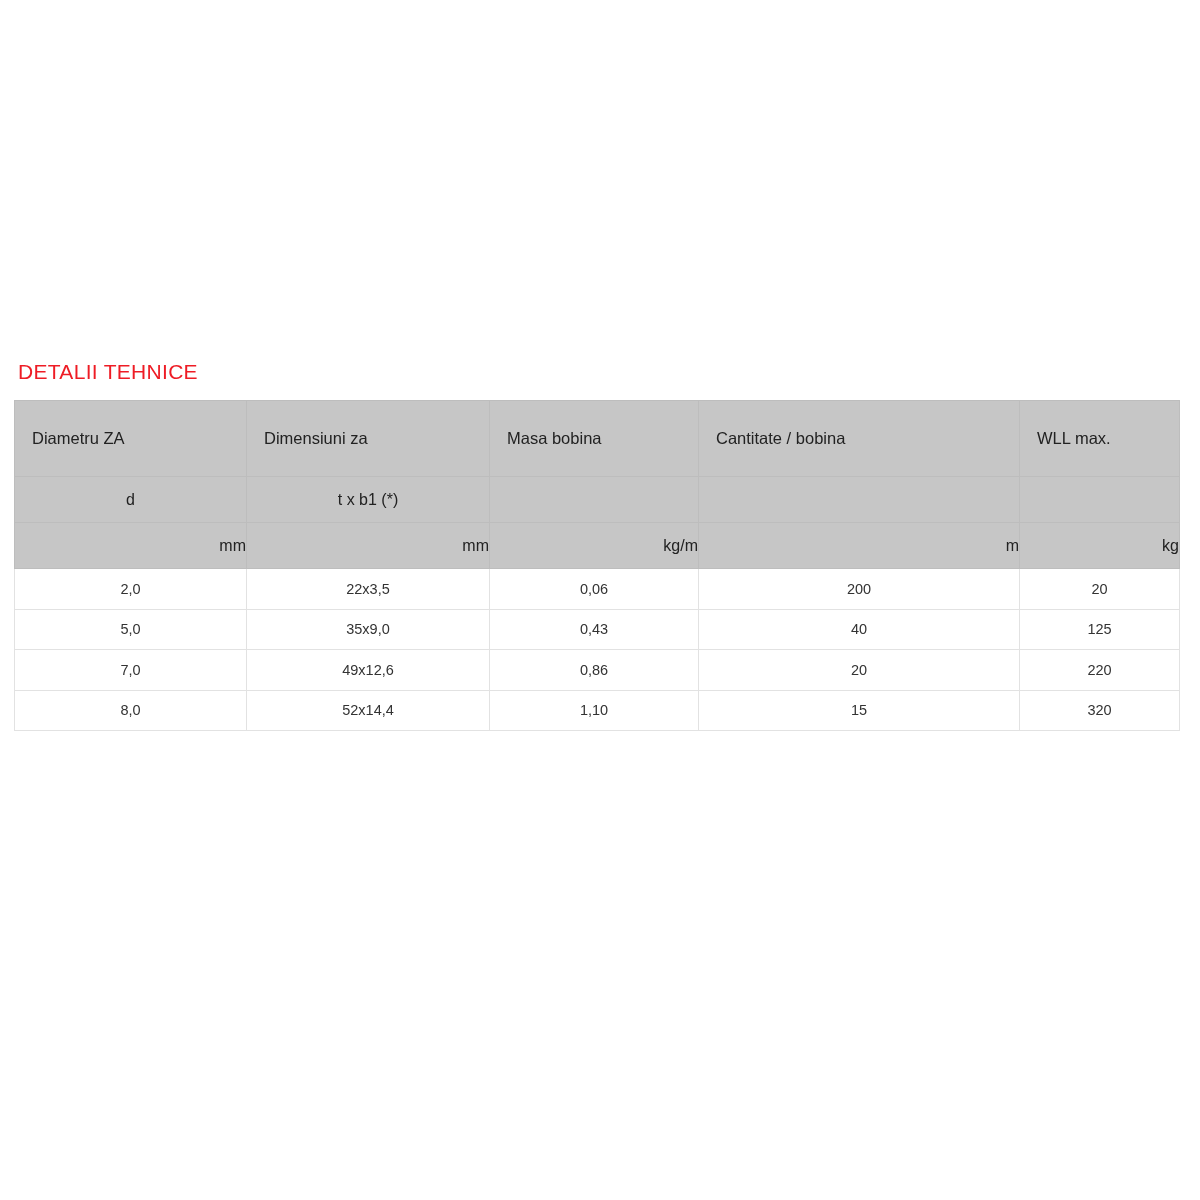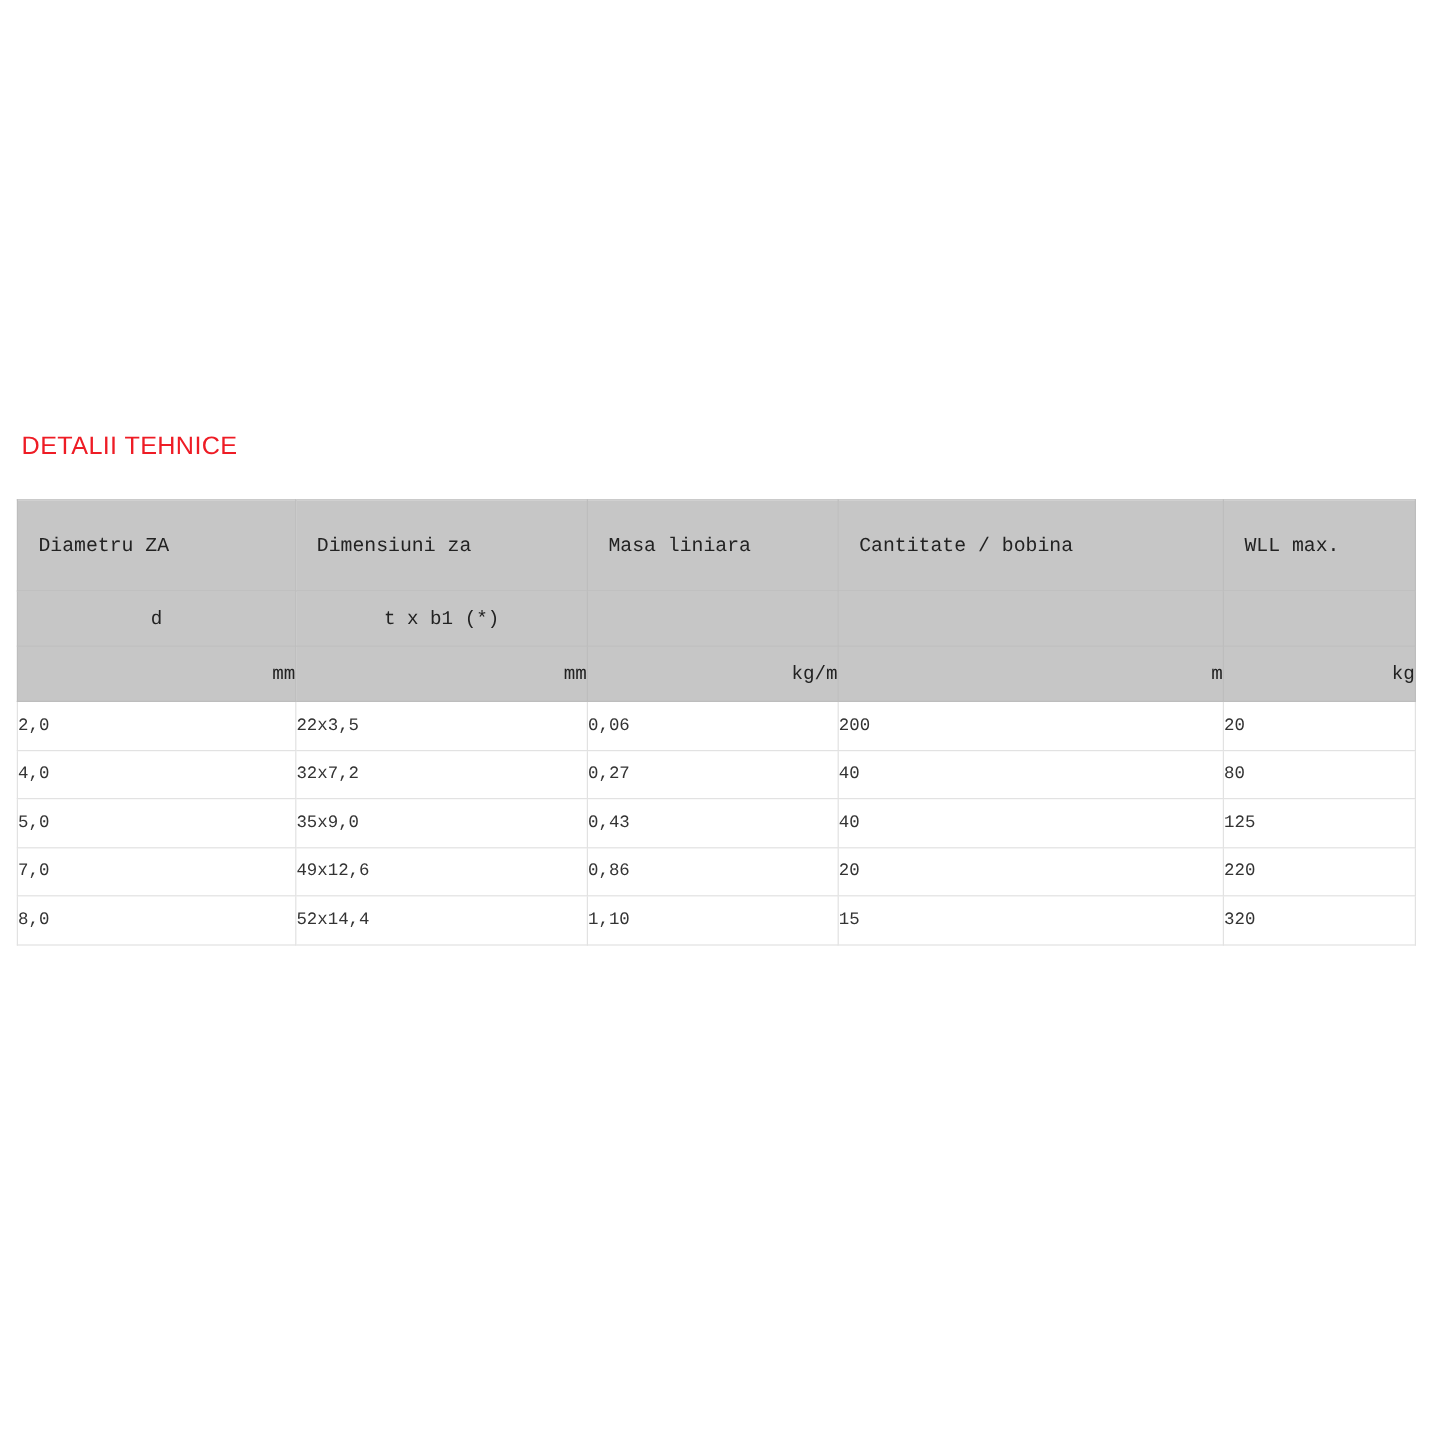--- a/index.html
+++ b/index.html
@@ -27,26 +27,25 @@
     left: 4px;
     top: 360px;
     font-size: 21px;
     color: #ee1c25;
     letter-spacing: 0.3px;
     font-weight: 400;
   }
   table.spec {
     position: absolute;
     left: 0px;
-    top: 416px;
+    top: 400px;
     width: 1165px;
     border-collapse: collapse;
     table-layout: fixed;
     font-size: 15px;
-    font-family: Liberation Mono, monospace;
   }
   table.spec td {
     border: 1px solid #d9d9d9;
     padding: 0;
     vertical-align: middle;
   }
   
   tr.hdr-main td {
     background: #c6c6c6;
     height: 75px;
@@ -68,21 +67,21 @@
     background: #c6c6c6;
     height: 45px;
     font-size: 16px;
     color: #222222;
     text-align: right;
     border-color: #bdbdbd;
   }
   tr.data td {
     background: #ffffff;
     height: 39.5px;
-    text-align: left;
+    text-align: center;
     font-size: 14.5px;
     color: #333333;
     border-color: #e2e2e2;
   }
   col.c1 { width: 232px; }
   col.c2 { width: 243px; }
   col.c3 { width: 209px; }
   col.c4 { width: 321px; }
   col.c5 { width: 160px; }
 </style>
@@ -98,21 +97,21 @@
       <col class="c1">
         <col class="c2">
         <col class="c3">
         <col class="c4">
         <col class="c5">
     </colgroup>
     <tbody>
       <tr class="hdr-main">
         <td>Diametru ZA</td>
         <td>Dimensiuni za</td>
-        <td>Masa liniara</td>
+        <td>Masa bobina</td>
         <td>Cantitate / bobina</td>
         <td>WLL max.</td>
       </tr>
       <tr class="hdr-sub">
         <td>d</td>
         <td>t x b1 (*)</td>
         <td></td>
         <td></td>
         <td></td>
       </tr>
@@ -123,27 +122,20 @@
         <td>m</td>
         <td>kg</td>
       </tr>
 
       <tr class="data">
         <td>2,0</td>
         <td>22x3,5</td>
         <td>0,06</td>
         <td>200</td>
         <td>20</td>
-      </tr>
-      <tr class="data">
-        <td>4,0</td>
-        <td>32x7,2</td>
-        <td>0,27</td>
-        <td>40</td>
-        <td>80</td>
       </tr>
       <tr class="data">
         <td>5,0</td>
         <td>35x9,0</td>
         <td>0,43</td>
         <td>40</td>
         <td>125</td>
       </tr>
       <tr class="data">
         <td>7,0</td>

